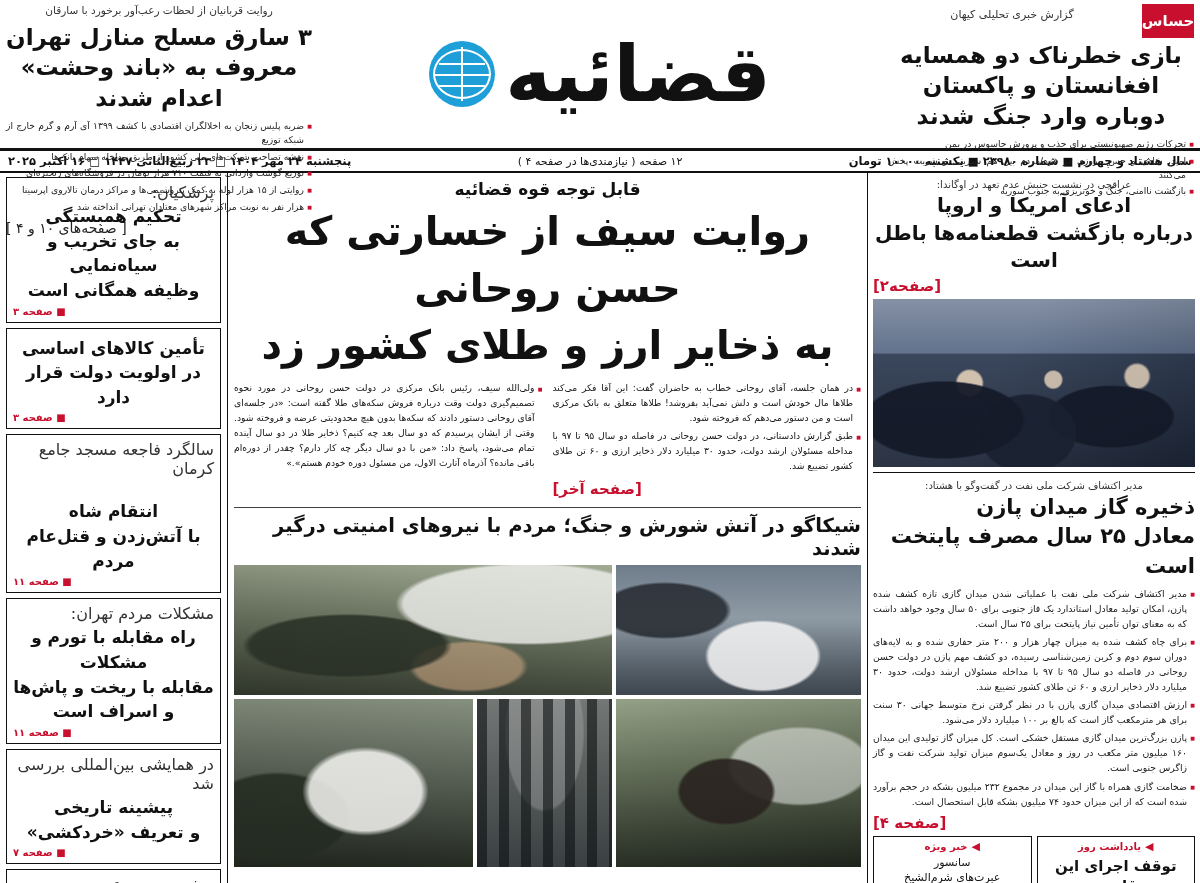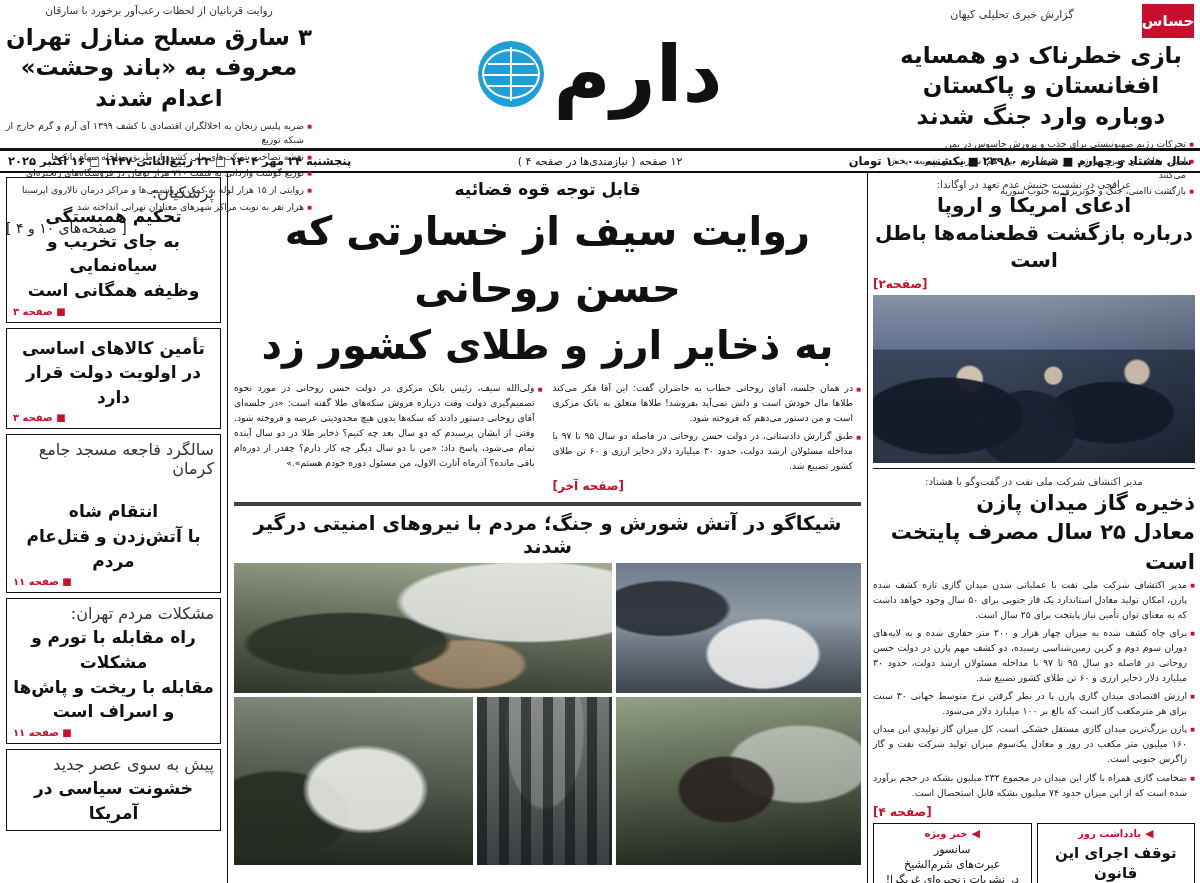--- a/index.html
+++ b/index.html
@@ -54,21 +54,21 @@
   }
   .infobar .mid { font-size: 11px; font-weight: normal; }
 
   
   .content { flex: 1; display: flex; flex-direction: row; }
   .col-right { width: 333px; border-left: 1px solid #111; padding: 4px 5px; display: flex; flex-direction: column; }
   .col-main { flex: 1; padding: 4px 6px; display: flex; flex-direction: column; }
   .col-left { width: 228px; border-right: 1px solid #111; padding: 4px 6px; display: flex; flex-direction: column; }
   .cap-top { font-size: 10px; color: #333; text-align: center; padding: 2px 0; }
   .rh { font-size: 20px; font-weight: bold; line-height: 1.38; text-align: center; }
-  .page-ref { color: #c8102e; font-size: 12px; font-weight: bold; text-align: left; margin-top: 2px; }
+  .page-ref { color: #c8102e; font-size: 15px; font-weight: bold; text-align: left; margin-top: 2px; }
   .photo { width: 100%; position: relative; overflow: hidden; background: #3a4a63; }
 
   .hr-d { border-top: 1px solid #111; margin: 5px 0; }
   .rh2 { font-size: 21px; font-weight: bold; line-height: 1.4; text-align: right; }
   .body-text { font-size: 9.3px; line-height: 1.62; text-align: justify; color: #1a1a1a; }
   .body-text p { margin-bottom: 3px; position: relative; padding-right: 8px; }
   .body-text p::before { content: "■"; color: #c8102e; font-size: 5px; position: absolute; right: 0; top: 4px; }
 
   .two-box { display: flex; flex-direction: row; gap: 5px; margin-top: 4px; }
   .small-box { flex: 1; border: 1px solid #111; padding: 3px 5px; display: flex; flex-direction: column; }
@@ -77,21 +77,21 @@
   .sb-title { font-size: 15px; font-weight: bold; line-height: 1.35; text-align: center; margin-top: 3px; }
   .sb-sub { font-size: 11px; line-height: 1.4; text-align: center; margin-top: 2px; }
 
   
   .main-kicker { text-align: center; font-size: 17px; font-weight: bold; margin: 2px 0 4px; }
   .main-head { text-align: center; font-size: 40px; font-weight: bold; line-height: 1.42; letter-spacing: -1px; }
   .main-cols { display: flex; flex-direction: row; gap: 10px; margin-top: 8px; }
   .main-cols .c { flex: 1; font-size: 9.2px; line-height: 1.62; text-align: justify; }
   .main-cols .c p { margin-bottom: 3px; position: relative; padding-right: 8px; }
   .main-cols .c p::before { content: "■"; color: #c8102e; font-size: 5px; position: absolute; right: 0; top: 4px; }
-  .sec-head { text-align: center; font-size: 19.5px; font-weight: bold; margin-top: 6px; border-top: 4px solid #404040; padding-top: 6px; }
+  .sec-head { text-align: right; font-size: 19.5px; font-weight: bold; margin-top: 6px; border-top: 1px solid #404040; padding-top: 6px; }
   .photo-grid { margin-top: 5px; display: flex; flex-direction: column; gap: 4px; }
   .pg-row { display: flex; flex-direction: row; gap: 4px; }
 
   
   .lhead { font-size: 16px; color: #333; text-align: right; }
   .lh { font-size: 17px; font-weight: bold; line-height: 1.45; text-align: center; margin-top: 2px; }
   .lbox { border: 1px solid #111; padding: 5px 6px; margin-bottom: 5px; }
   .lref { color: #c8102e; font-size: 10px; font-weight: bold; text-align: left; margin-top: 3px; }
 
   
@@ -156,21 +156,21 @@
         <div class="col">
           <div class="b">تحرکات رژیم صهیونیستی برای جذب و پرورش جاسوس در یمن</div>
           <div class="b">امید، شادی و حس پیروزی در غزه/مردم بین هم شیرینی و شربت پخش می‌کنند</div>
           <div class="b">بازگشت ناامنی، جنگ و خونریزی به جنوب سوریه</div>
         </div>
       </div>
     </div>
 
     <div class="mast-center">
       <div class="logo-wrap">
-        <div class="paper-name">دارم</div>
+        <div class="paper-name">قضائیه</div>
         <div class="globe">
           <div class="h1"></div>
             <div class="h2"></div>
             <div class="h3"></div>
         </div>
       </div>
     </div>
 
     <div class="mast-left">
       <div class="mast-left-kicker">روایت قربانیان از لحظات رعب‌آور برخورد با سارقان</div>
@@ -201,21 +201,21 @@
       <div class="cap-top">عراقچی در نشست جنبش عدم تعهد در اوگاندا:</div>
       <div class="rh" style="white-space:pre-line;">ادعای آمریکا و اروپا
 درباره بازگشت قطعنامه‌ها باطل است</div>
       <div class="page-ref">[صفحه۲]</div>
       <div class="photo ph-conf" style="height:168px;margin-top:4px;"></div>
 
       <div class="hr-d"></div>
       <div class="cap-top">مدیر اکتشاف شرکت ملی نفت در گفت‌وگو با هشتاد:</div>
       <div class="rh2" style="white-space:pre-line;">ذخیره گاز میدان پازن
 معادل ۲۵ سال مصرف پایتخت است</div>
-      <div class="body-text" style="">
+      <div class="body-text" style="margin-top:5px;">
         <p>مدیر اکتشاف شرکت ملی نفت با عملیاتی شدن میدان گازی تازه کشف شده پازن، امکان تولید معادل استاندارد یک فاز جنوبی برای ۵۰ سال وجود خواهد داشت که به معنای توان تأمین نیاز پایتخت برای ۲۵ سال است.</p>
         <p>برای چاه کشف شده به میزان چهار هزار و ۲۰۰ متر حفاری شده و به لایه‌های دوران سوم دوم و کربن زمین‌شناسی رسیده، دو کشف مهم پازن در دولت حسن روحانی در فاصله دو سال ۹۵ تا ۹۷ با مداخله مسئولان ارشد دولت، حدود ۳۰ میلیارد دلار ذخایر ارزی و ۶۰ تن طلای کشور تضییع شد.</p>
         <p>ارزش اقتصادی میدان گازی پازن با در نظر گرفتن نرخ متوسط جهانی ۳۰ سنت برای هر مترمکعب گاز است که بالغ بر ۱۰۰ میلیارد دلار می‌شود.</p>
         <p>پازن بزرگ‌ترین میدان گازی مستقل خشکی است. کل میزان گاز تولیدی این میدان ۱۶۰ میلیون متر مکعب در روز و معادل یک‌سوم میزان تولید شرکت نفت و گاز زاگرس جنوبی است.</p>
         <p>ضخامت گازی همراه با گاز این میدان در مجموع ۲۳۲ میلیون بشکه در حجم برآورد شده است که از این میزان حدود ۷۴ میلیون بشکه قابل استحصال است.</p>
       </div>
       <div class="page-ref">[صفحه ۴]</div>
 
       <div class="two-box">
         <div class="small-box">
@@ -291,20 +291,26 @@
         <div class="lref">■ صفحه ۱۱</div>
       </div>
       <div class="lbox">
         <div class="lhead">مشکلات مردم تهران:</div>
         <div class="lh" style="white-space:pre-line;">راه مقابله با تورم و مشکلات
 مقابله با ریخت و پاش‌ها
 و اسراف است</div>
         <div class="lref">■ صفحه ۱۱</div>
       </div>
       <div class="lbox">
+        <div class="lhead">در همایشی بین‌المللی بررسی شد</div>
+        <div class="lh" style="white-space:pre-line;">پیشینه تاریخی
+و تعریف «خردکشی»</div>
+        <div class="lref">■ صفحه ۷</div>
+      </div>
+      <div class="lbox">
         <div class="lhead">پیش به سوی عصر جدید</div>
         <div class="lh" style="white-space:pre-line;">خشونت سیاسی در آمریکا</div>
 
       </div>
     </div>
 
   </div>
 </div>
 
 </body></html>

